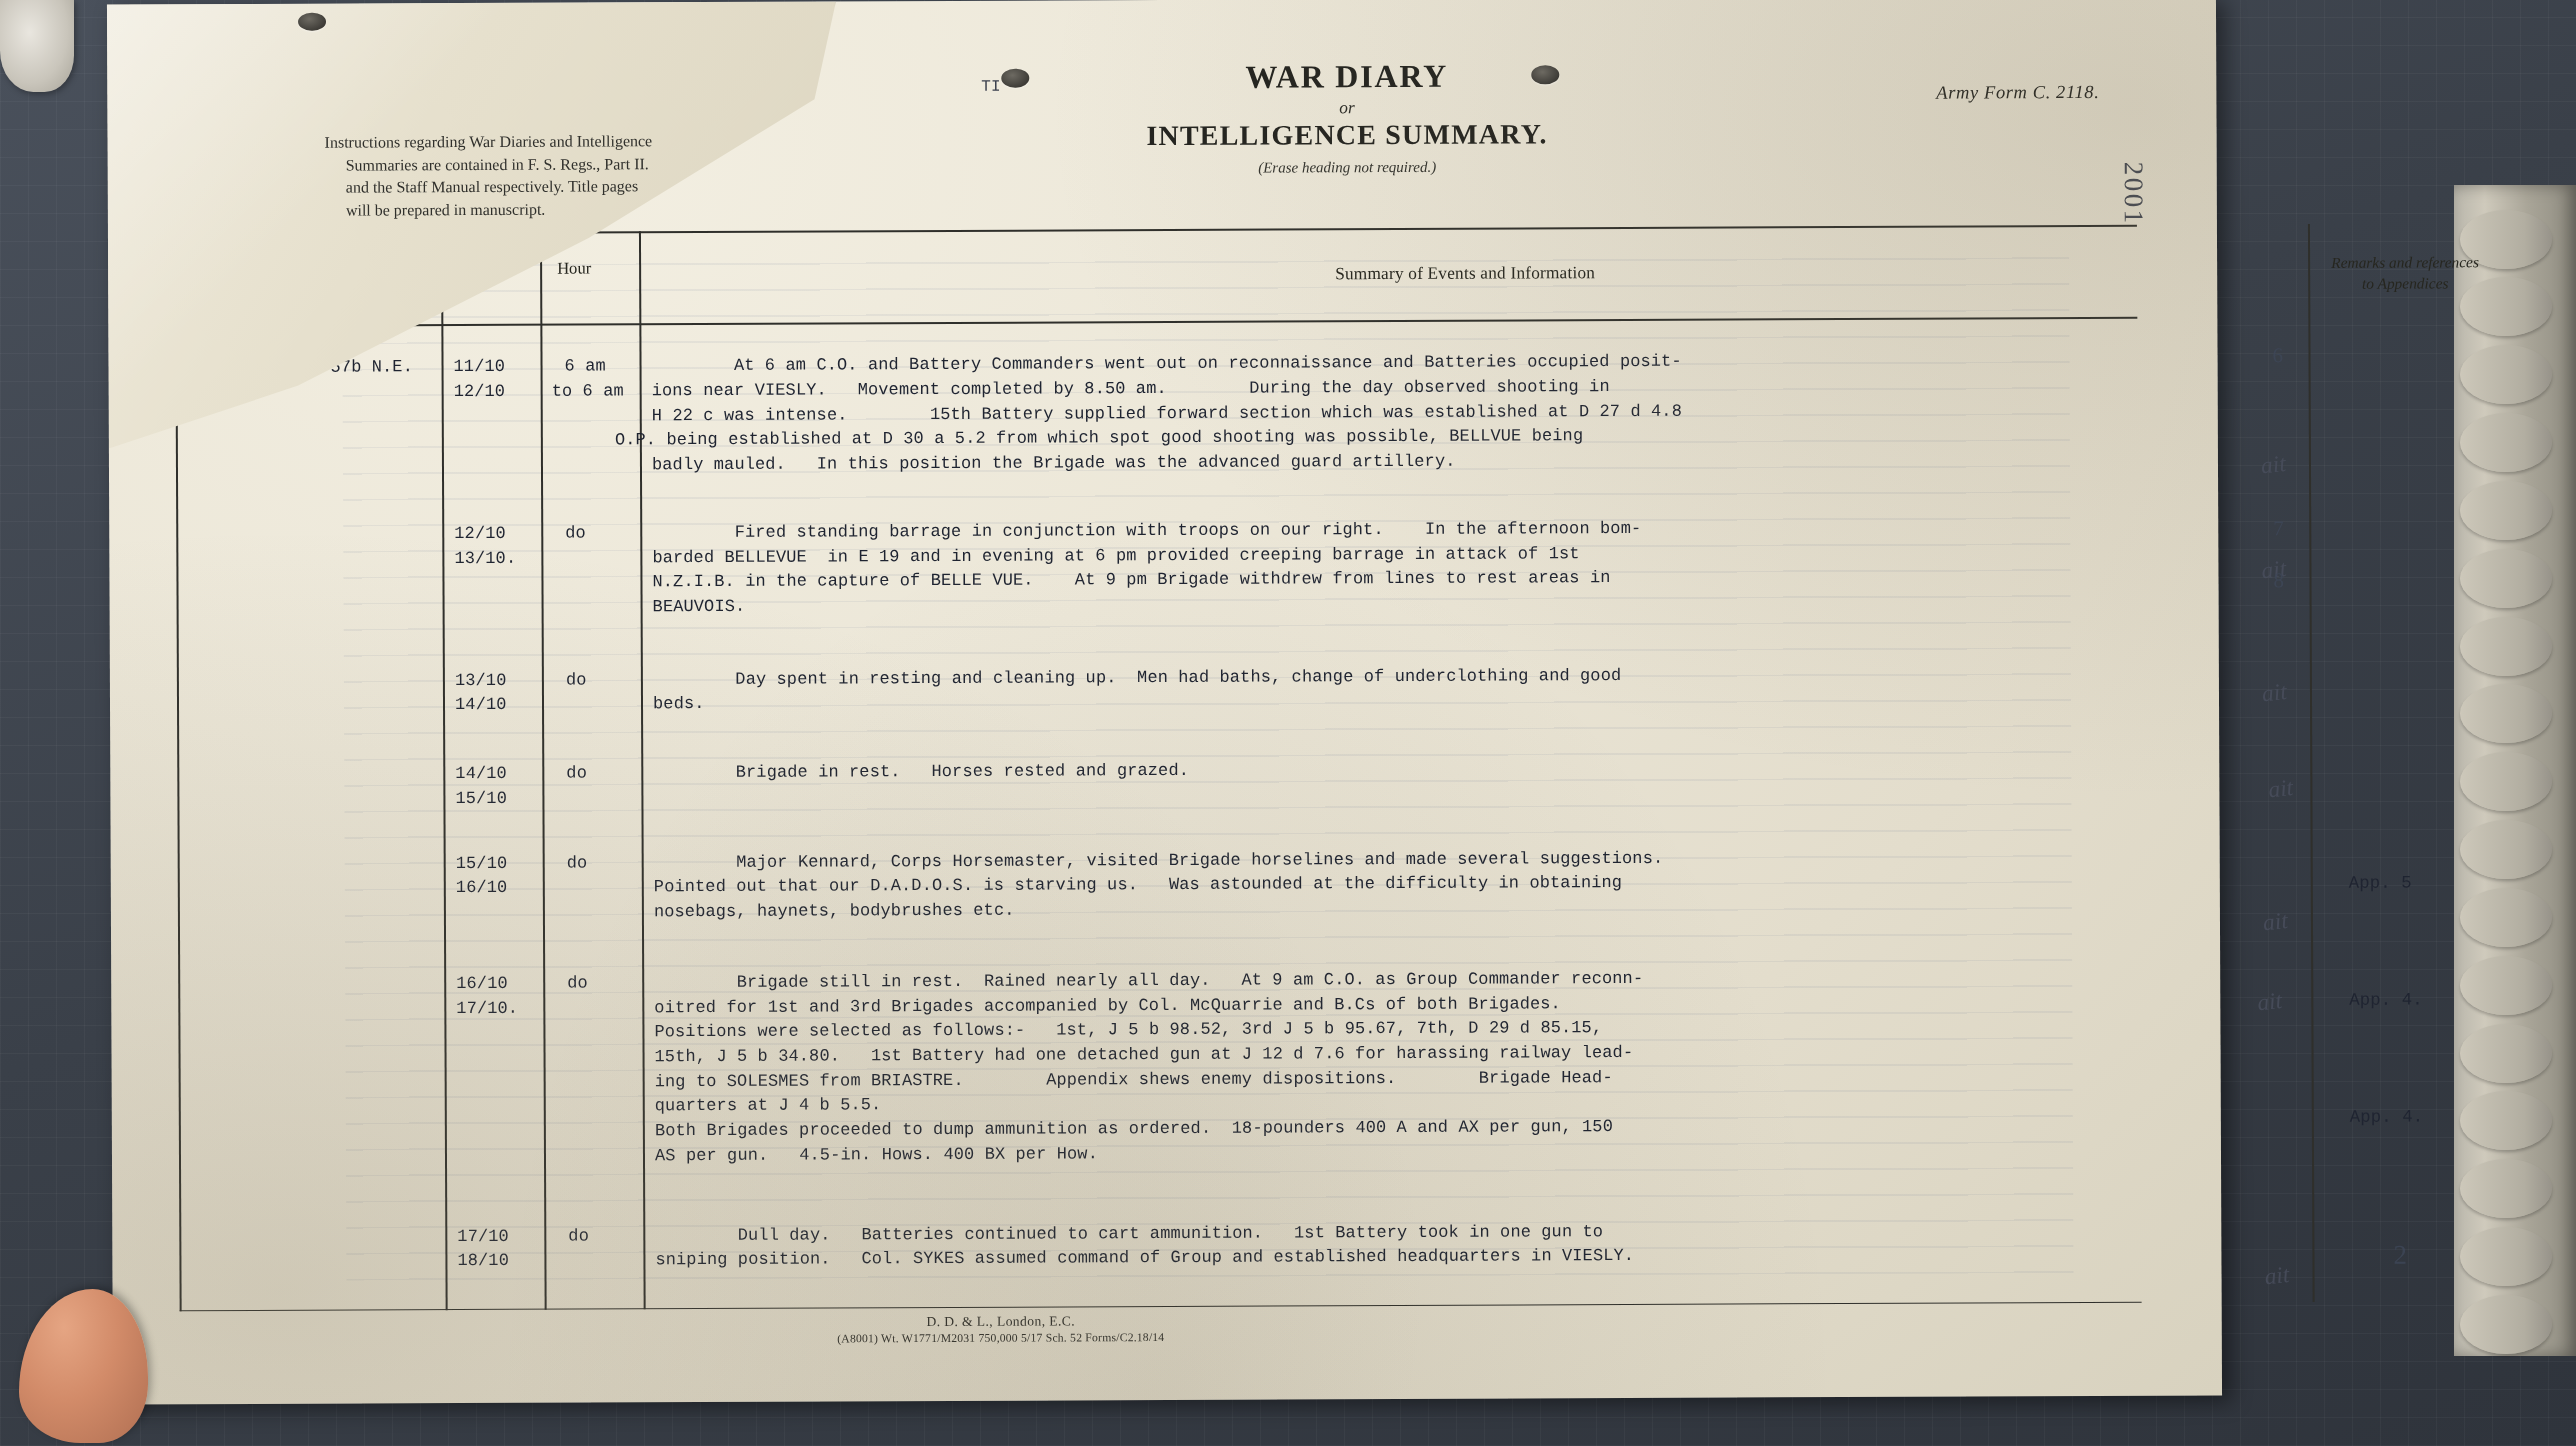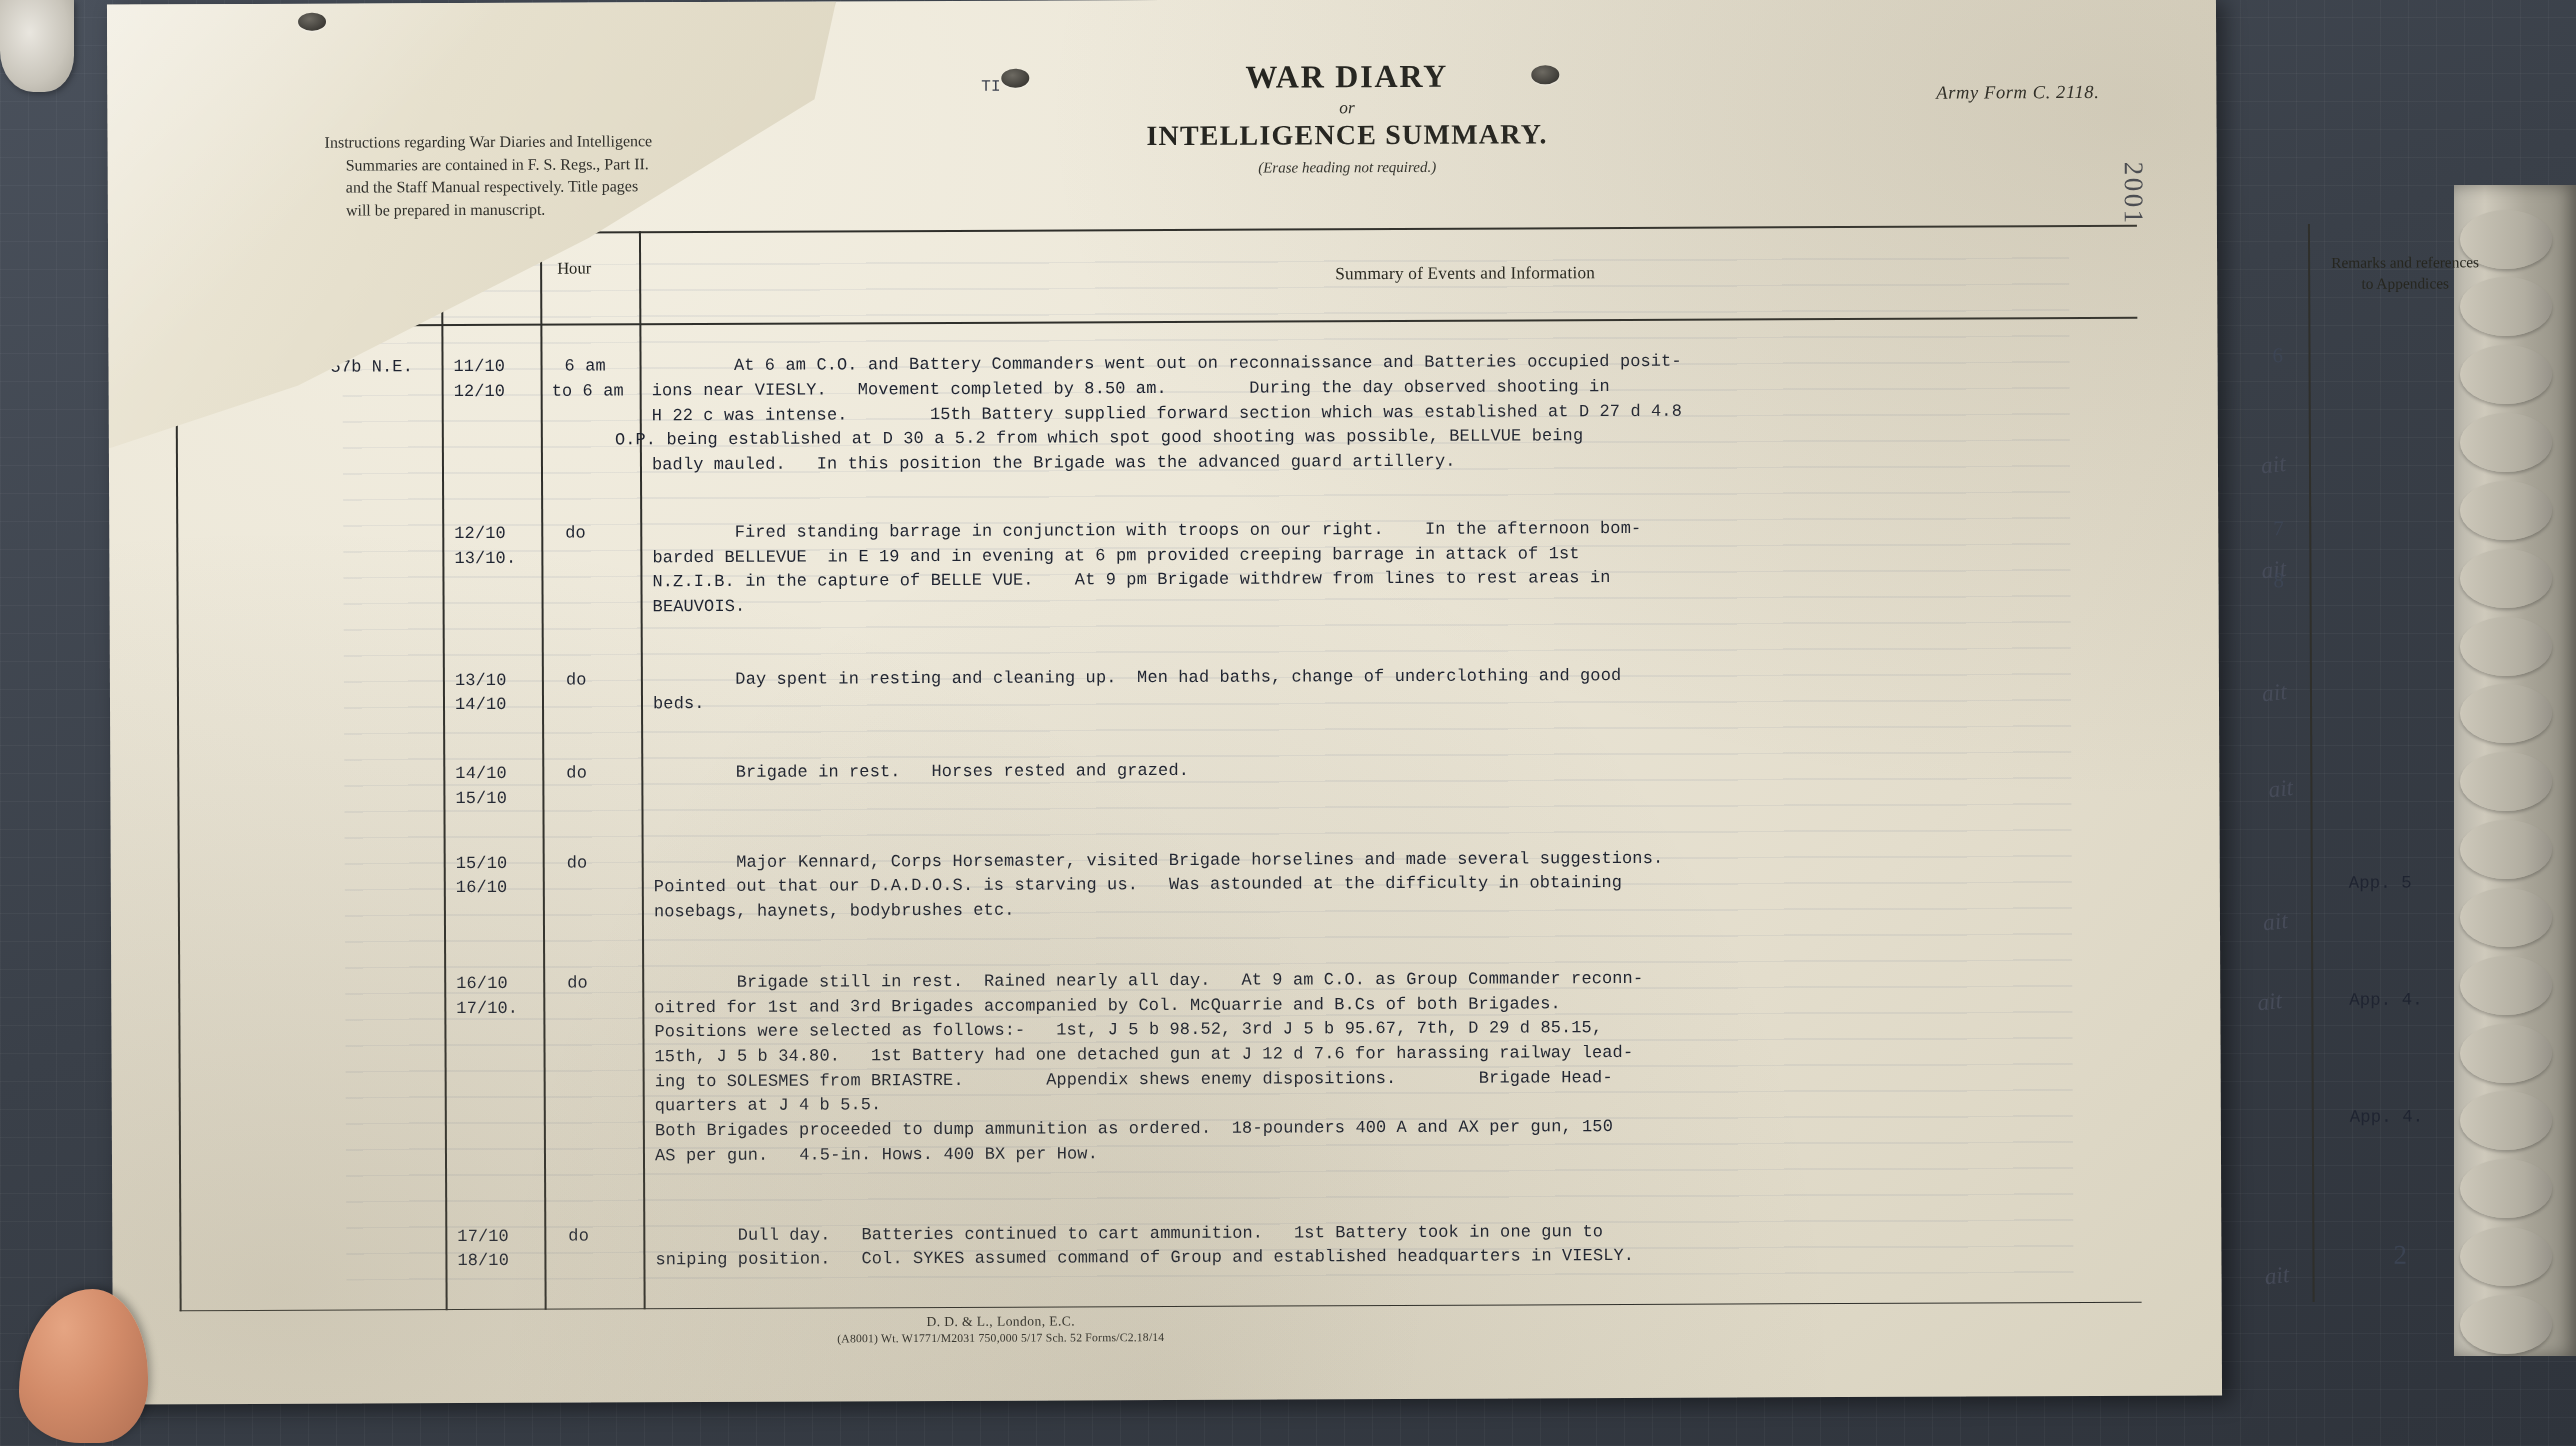--- a/index.html
+++ b/index.html
@@ -332,21 +332,21 @@
       <div id="erase-note">(Erase heading not required.)</div>
     </div>
 
     <div id="army-form">Army Form C. 2118.</div>
     <div id="vertical-number">2001</div>
 
     <div class="col-head" style="left:185px; top:256px;">Place</div>
     <div class="col-head" style="left:350px; top:256px;">Date</div>
     <div class="col-head" style="left:449px; top:256px;">Hour</div>
     <div class="col-head" id="head-summary" style="left:1227px; top:265px;">Summary of Events and Information</div>
-    <div class="col-head" id="head-remarks" style="left:2220px; top:258px;">Remarks and references to Appendices</div>
+    <div class="col-head" id="head-remarks" style="left:2220px; top:258px;font-style:italic;">Remarks and references to Appendices</div>
 
     <div class="typed" style="left:222px; top:351px;">57b N.E.</div>
 
     <div class="typed dates" style="top:351px;">11/10</div>
     <div class="typed dates" style="top:376px;">12/10</div>
     <div class="typed hours" style="top:351px;">6 am</div>
     <div class="typed" style="left:443px; top:376px;">to 6 am</div>
 
     <div class="typed body" style="top:351px;">        At 6 am C.O. and Battery Commanders went out on reconnaissance and Batteries occupied posit-</div>
     <div class="typed body" style="top:376px;">ions near VIESLY.   Movement completed by 8.50 am.        During the day observed shooting in</div>

